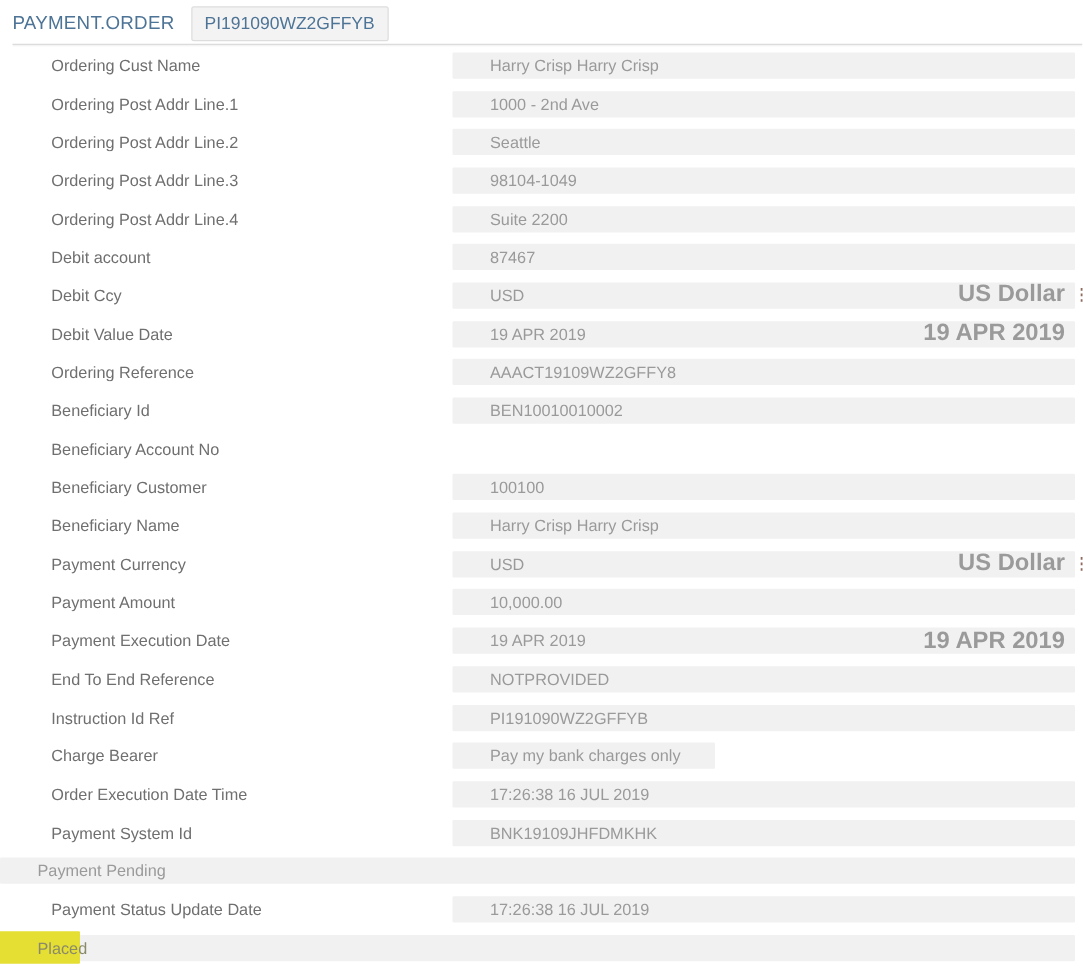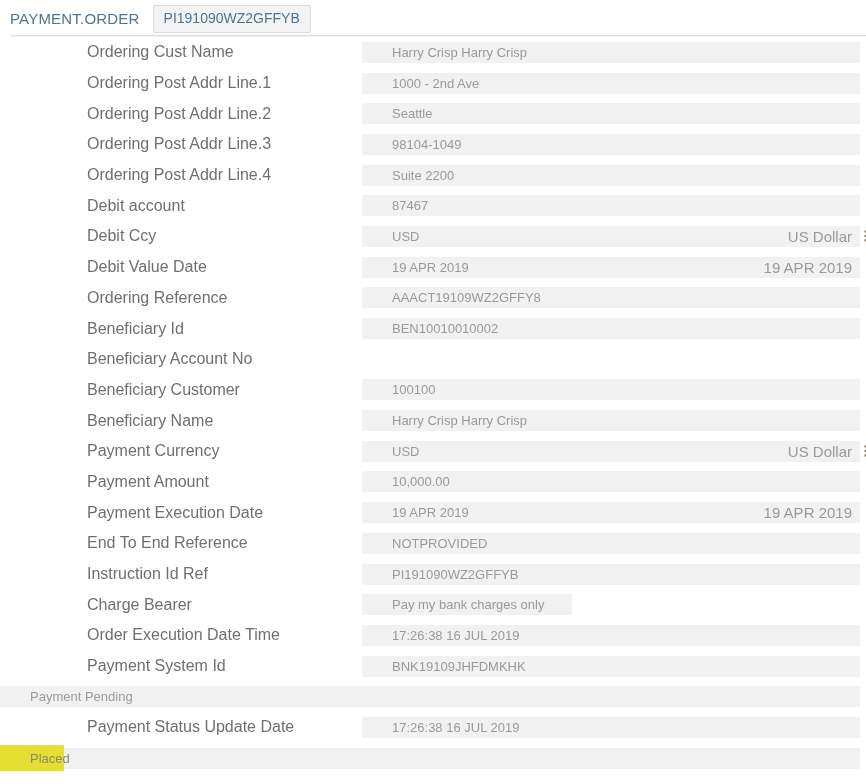--- a/index.html
+++ b/index.html
@@ -38,23 +38,23 @@
   }
 
   
   .fields { padding-top:1px; }
   .row {
     display:flex; align-items:center;
     height:30.7px;
   }
   .label {
     display:block;
-    padding-left:87px;
+    padding-left:41px;
     width:362px; flex:0 0 362px;
-    color:#6f6f6f; font-size:16px;
+    color:#6f6f6f; font-size:13px;
     white-space:nowrap; overflow:hidden;
   }
   .valwrap {
     flex:1 1 auto;
     position:relative;
     display:flex; align-items:center;
     height:100%;
   }
   .valbox {
     position:relative;
@@ -66,21 +66,21 @@
     border-radius:1px;
     padding:0 8px 0 6px;
     font-size:13px; color:#9a9a9a;
     white-space:nowrap;
   }
   .valbox.short { width:auto; flex:0 0 auto; padding-right:28px; }
   .val { position:relative; z-index:2;margin-left:24px; }
   .rightval {
     margin-left:auto;
     position:relative; z-index:2;
-    color:#9a9a9a; font-size:15px;
+    color:#9a9a9a; font-size:19px;font-weight:bold;
   }
   .hl {
     display:none;
     position:absolute; z-index:1;
     left:-12px; top:-3px;
     width:76px; height:26px;
     background:#e5df34;
     border-radius:1px;
   }
   .valbox.highlighted .hl { display:block; }

